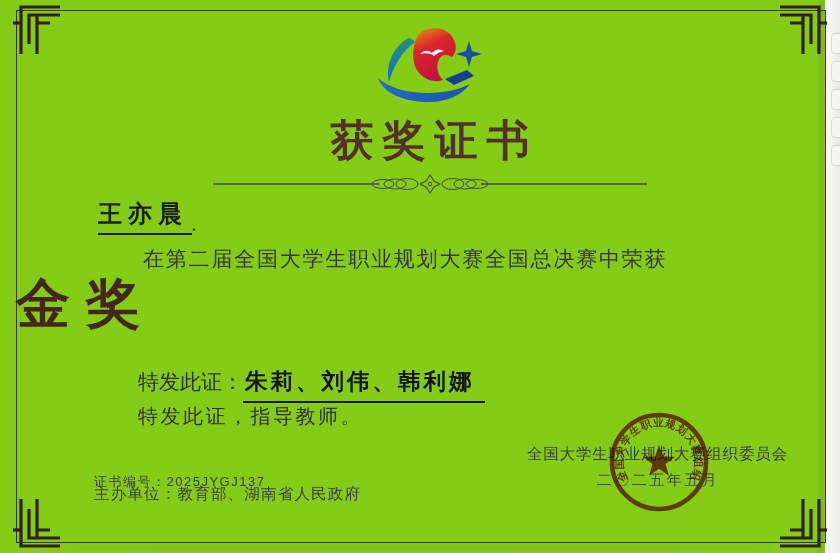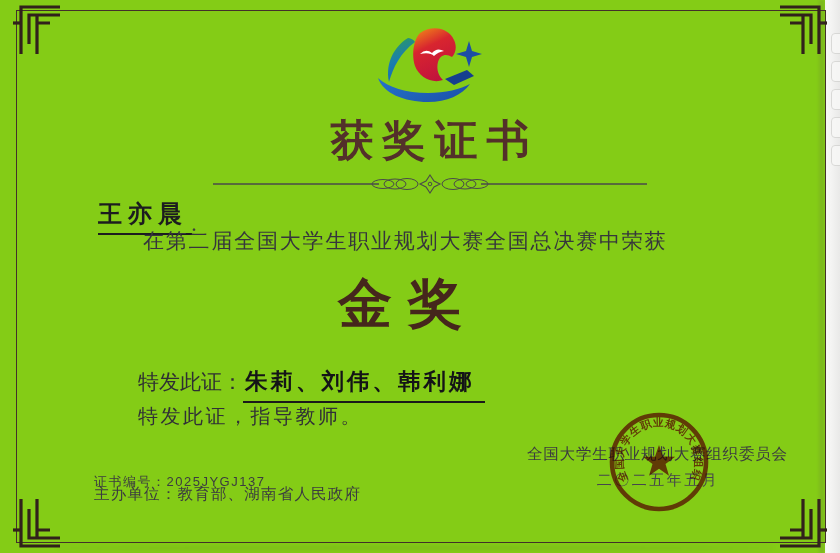--- a/index.html
+++ b/index.html
@@ -53,25 +53,25 @@
 
   .recipient {
     position:absolute; left:98px; top:198px;
     font-family:"Liberation Serif","DejaVu Serif",serif; font-weight:bold;
     font-size:24px; color:#1c1c1f;
   }
   .recipient .nm { border-bottom:2.5px solid #1c1c1f; letter-spacing:6px; padding:0 4px 3px 0; display:inline-block; }
   .recipient .sfx { font-size:16px; color:#3c3c3c; vertical-align:bottom; }
 
   .body-line {
-    position:absolute; left:143px; top:227px;
+    position:absolute; left:143px; top:245px;
     font-size:21px; color:#36363c; font-weight:500; letter-spacing:1.8px;
   }
   .award {
-    position:absolute; left:0; top:268px; width:800px; text-align:center;
+    position:absolute; left:0; top:268px; width:800px; 
     font-family:"Liberation Serif","DejaVu Serif",serif; font-weight:bold;
     font-size:54px; color:#45261c; letter-spacing:16px; text-indent:16px;
   }
   .advisors { position:absolute; left:138px; top:366px; font-size:21px; color:#2e2e33; }
   .advisors .names {
     font-family:"Liberation Serif","DejaVu Serif",serif; font-weight:bold;
     font-size:22.5px; color:#141417; letter-spacing:3px;
     border-bottom:2.5px solid #1a1a1a; padding:0 10px 4px 2px; display:inline-block;
   }
   .closing {

